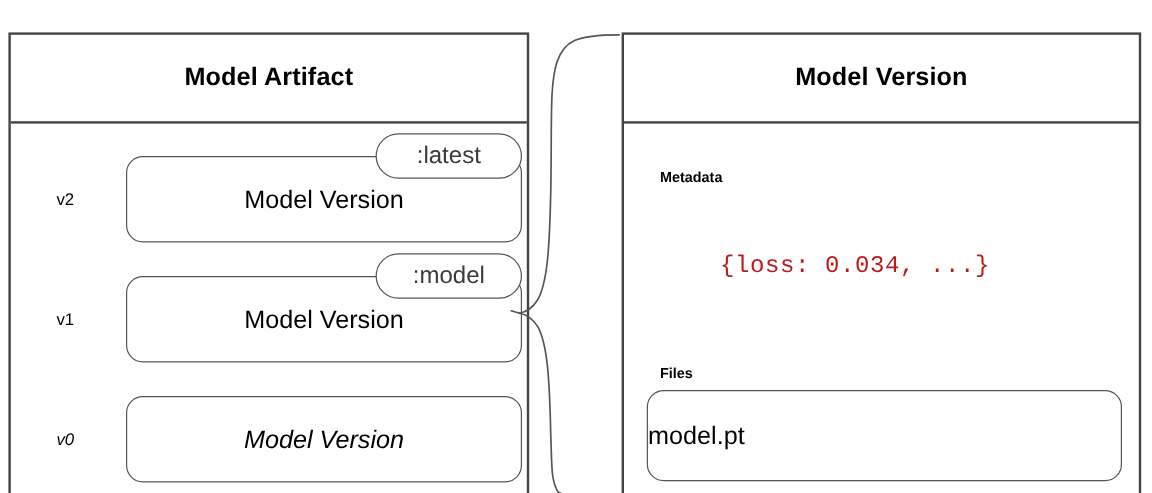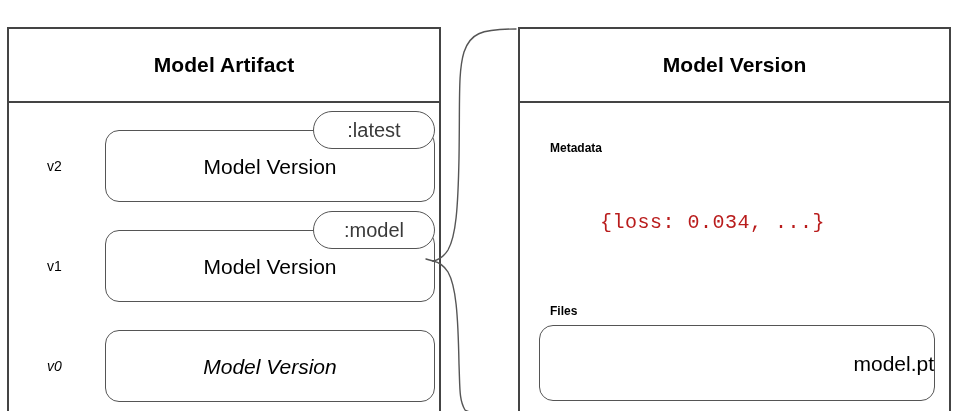--- a/index.html
+++ b/index.html
@@ -120,21 +120,21 @@
     white-space: pre;
   }
   .file-box {
     position: absolute;
     box-sizing: border-box;
     border: 1.4px solid #555555;
     border-radius: 14px;
     background: #ffffff;
     display: flex;
     align-items: center;
-    justify-content: flex-end;
+    justify-content: flex-start;
   }
   .file-label {
     font-size: 21px;
     line-height: 1;
   }
 
   
   #connector-svg {
     position: absolute;
     left: 0; top: 0;

